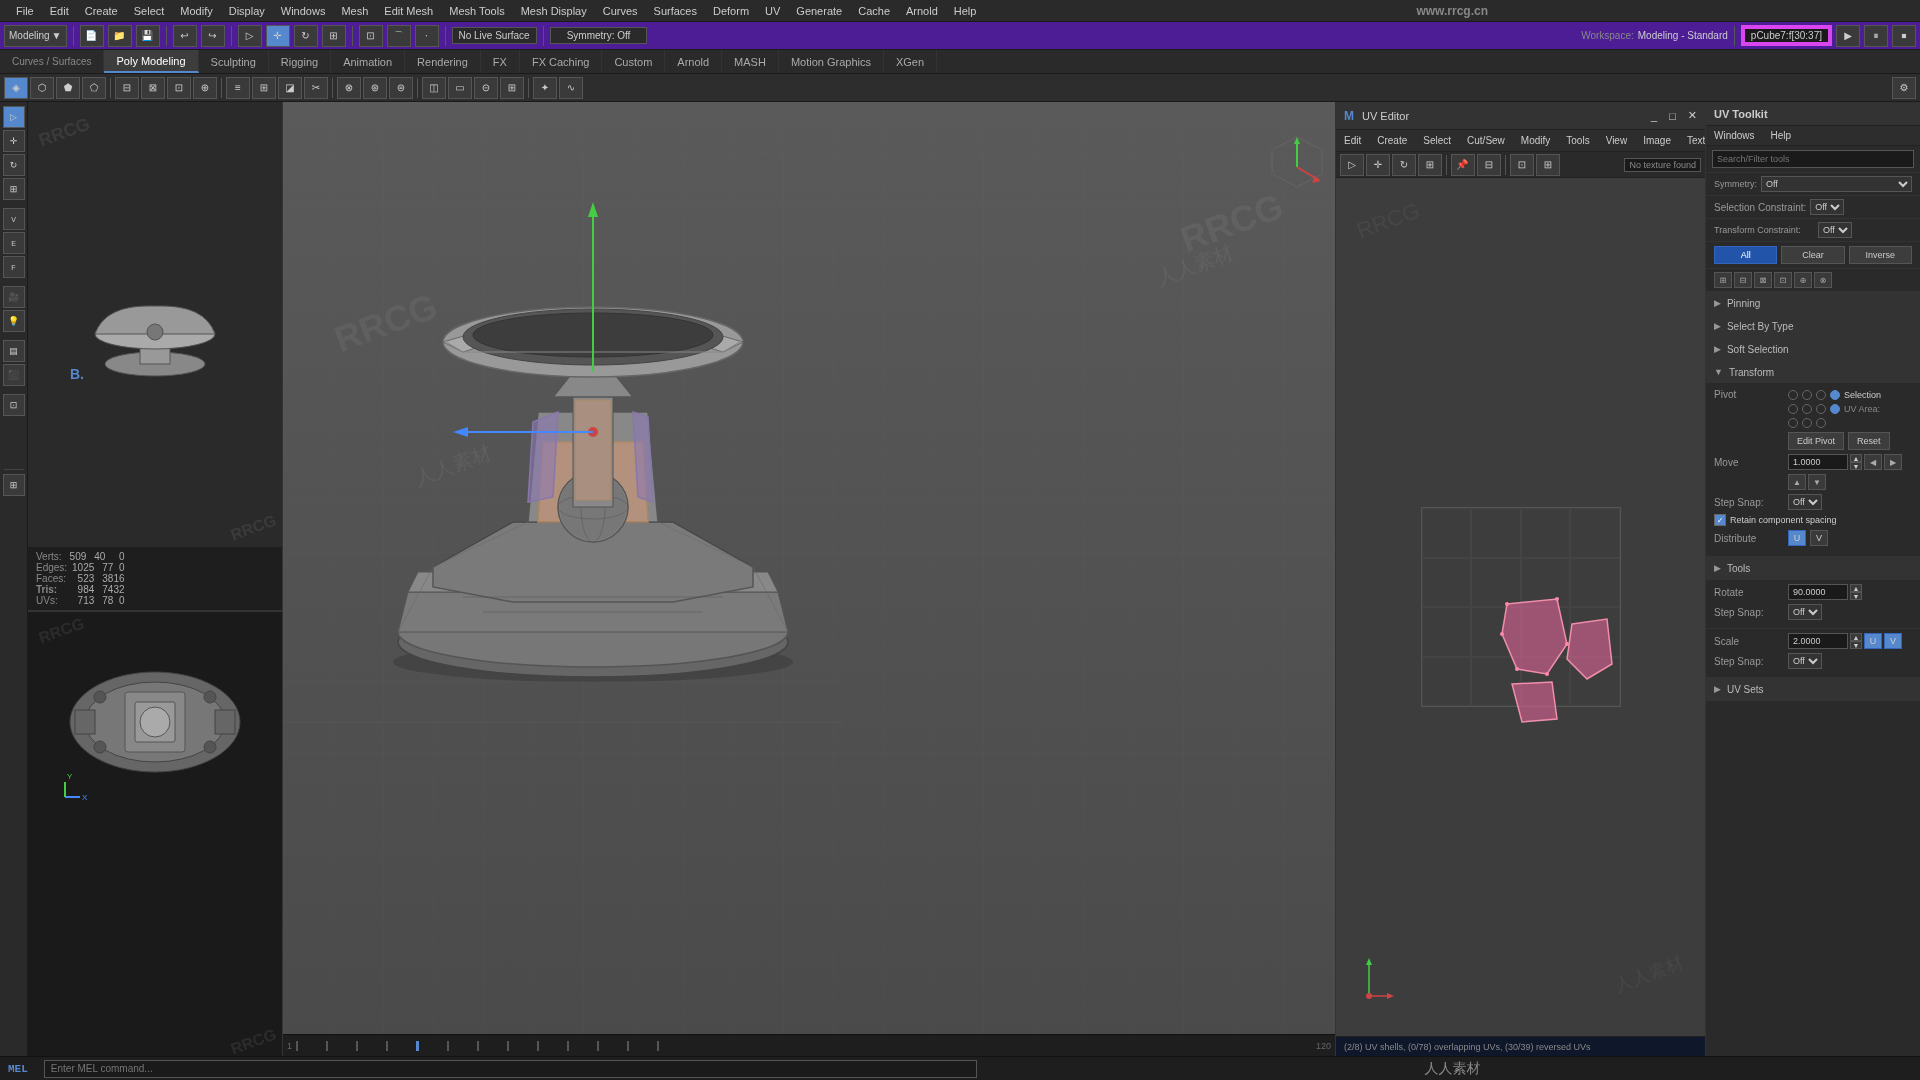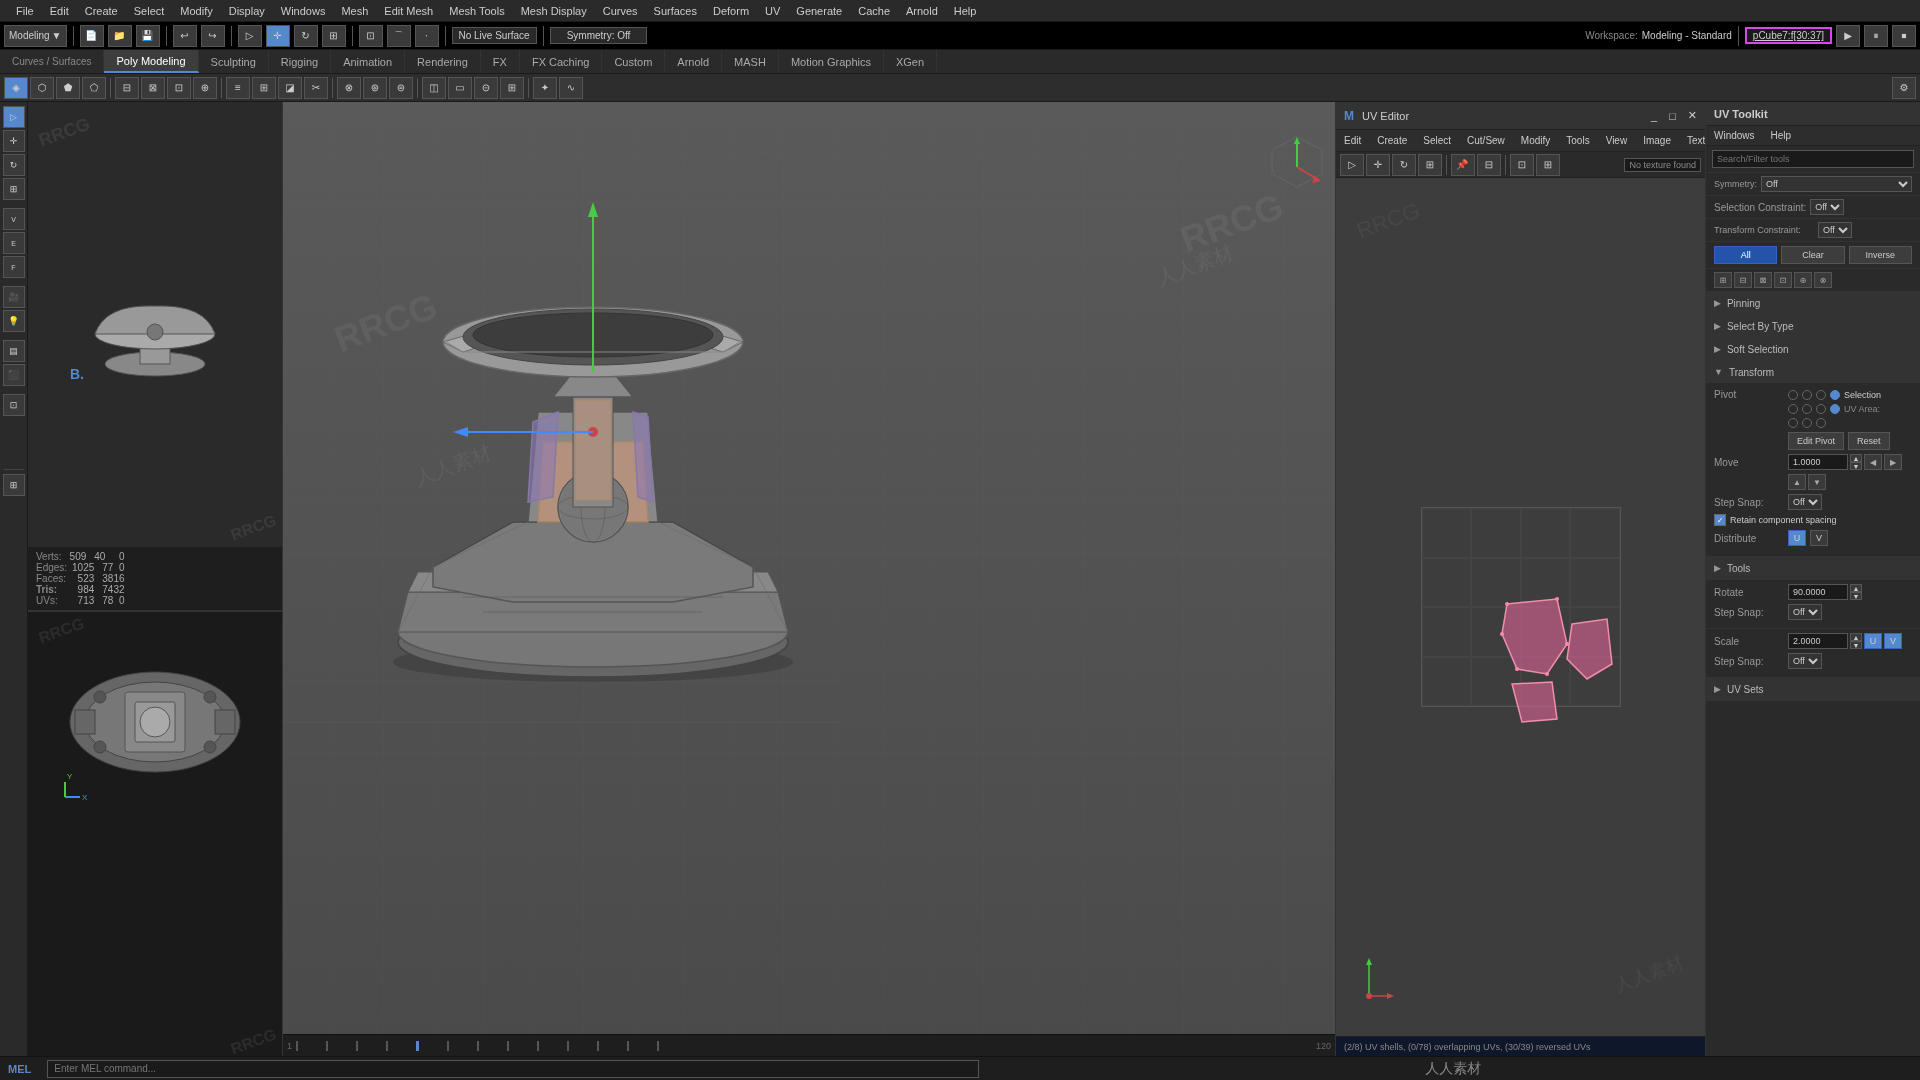--- a/index.html
+++ b/index.html
@@ -9,21 +9,21 @@
     #top-menu-bar {
       width: 100%; height: 22px; background: #2a2a2a; display: flex; align-items: center;
       border-bottom: 1px solid #1a1a1a;
     }
     .menu-item {
       padding: 2px 8px; color: #ccc; font-size: 11px; cursor: pointer;
     }
 
     
     #toolbar1 {
-      width: 100%; height: 28px; background: #000000; display: flex; align-items: center;
+      width: 100%; height: 28px; background: #4c1d95; display: flex; align-items: center;
       border-bottom: 1px solid #1a1a1a; padding: 0 4px; gap: 4px;
     }
     .toolbar-separator { width: 1px; height: 20px; background: #555; margin: 0 2px; }
     .toolbar-dropdown {
       height: 22px; padding: 0 4px; background: #3a3a3a; border: 1px solid #555;
       color: #ccc; font-size: 10px; display: flex; align-items: center; gap: 2px; cursor: pointer;
     }
 
     
     #tab-bar {
@@ -262,20 +262,23 @@
   <span class="menu-item">Mesh Tools</span>
   <span class="menu-item">Mesh Display</span>
   <span class="menu-item">Curves</span>
   <span class="menu-item">Surfaces</span>
   <span class="menu-item">Deform</span>
   <span class="menu-item">UV</span>
   <span class="menu-item">Generate</span>
   <span class="menu-item">Cache</span>
   <span class="menu-item">Arnold</span>
   <span class="menu-item">Help</span>
+  <div style="flex:1; text-align:center;">
+    <span style="color:#888; font-size:12px; font-weight:bold;">www.rrcg.cn</span>
+  </div>
 </div>
 
 <div id="toolbar1">
   <div class="toolbar-dropdown">
     <span>Modeling</span>
     <span>▼</span>
   </div>
   <div class="toolbar-separator"></div>
 
   <div class="icon-btn">📄</div>
@@ -298,21 +301,21 @@
   <div class="toolbar-separator"></div>
 
   <span style="background:#2a2a2a; border:1px solid #555; padding:2px 6px; color:#ccc; font-size:10px; cursor:pointer;">No Live Surface</span>
   <div class="toolbar-separator"></div>
   <span style="background:#2a2a2a; border:1px solid #555; padding:2px 16px; color:#ccc; font-size:10px; cursor:pointer;">Symmetry: Off</span>
   <div style="flex:1;"></div>
   <span style="color:#888; font-size:10px;">Workspace:</span>
   <span style="color:#ccc; font-size:10px;">Modeling - Standard</span>
   <div class="toolbar-separator"></div>
 
-  <span style="color:#ccc; font-size:10px; background:#1a1a1a; border:2px solid #d946ef; padding:1px 6px;text-decoration:underline;">pCube7:f[30:37]</span>
+  <span style="color:#ccc; font-size:10px; background:#1a1a1a; border:4px solid #d946ef; padding:1px 6px;">pCube7:f[30:37]</span>
 
   <div class="icon-btn">▶</div>
   <div class="icon-btn">⏸</div>
   <div class="icon-btn">⏹</div>
 </div>
 
 <div id="tab-bar">
   <span class="tab-item" style="font-size:10px; color:#888;">Curves / Surfaces</span>
   <span class="tab-item active">Poly Modeling</span>
   <span class="tab-item">Sculpting</span>
@@ -926,18 +929,18 @@
           <span>UV Sets</span>
         </div>
       </div>
 
     </div>
 
   </div>
 </div>
 
 <div id="bottom-bar">
-  <span style="color:#5588cc; font-weight:bold; font-size:11px;">MEL</span>
+  <span style="color:#5588cc; font-weight:bold; font-size:11px;font-family:Liberation Mono, monospace;">MEL</span>
   <input type="text" style="flex: 1 1 0%; height: 18px; background: rgb(26, 26, 26); border: 1px solid rgb(85, 85, 85); color: rgb(204, 204, 204); font-size: 10px; padding: 0px 6px; margin: 0px 8px;" placeholder="Enter MEL command...">
   <div class="bottom-center">
     <span style="font-size:14px; color:#888;">人人素材</span>
   </div>
 </div>
 
 </body></html>

